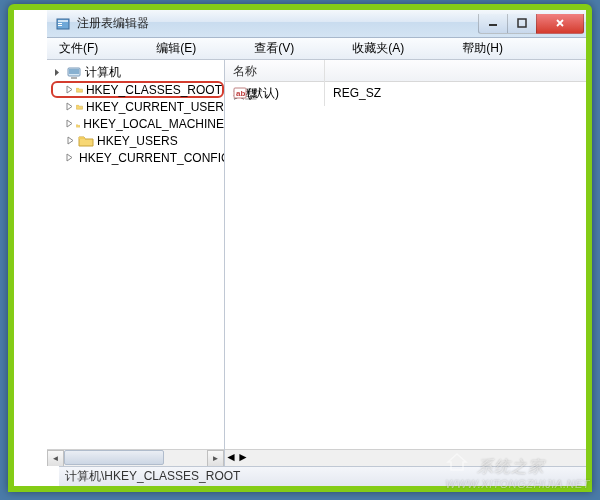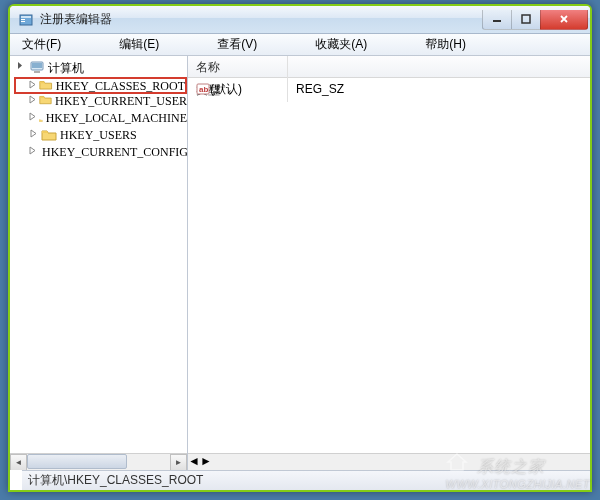--- a/index.html
+++ b/index.html
@@ -1,32 +1,32 @@
 <!DOCTYPE html>
 <html><head>
 <meta charset="utf-8">
 <style>
 * { box-sizing: border-box; margin: 0; padding: 0; }
 body { font-family: "Microsoft YaHei", "SimSun", Tahoma, sans-serif; font-size: 12px; background: #4a7ba8; width: 600px; height: 500px; overflow: hidden; position: relative; }
-.window { position: absolute; left: 8px; top: 4px; width: 584px; height: 488px; background: #fff; border: 2px solid #84cc16; border-radius: 6px 6px 0 0; box-shadow: 0 0 8px rgba(0,0,0,0.4); display: flex; flex-direction: column; overflow: hidden; }
+.window { position: absolute; left: 8px; top: 4px; width: 584px; height: 488px; background: #fff; border: 6px solid #84cc16; border-radius: 6px 6px 0 0; box-shadow: 0 0 8px rgba(0,0,0,0.4); display: flex; flex-direction: column; overflow: hidden; padding-left: 33px; }
 .titlebar { height: 28px; background: linear-gradient(to bottom, #f4f8fc 0%, #dde8f5 45%, #c9dcef 46%, #d4e4f3 100%); display: flex; align-items: center; padding: 0 2px 0 8px; border-bottom: 1px solid #a8b8cc; }
 .titlebar .icon { width: 16px; height: 16px; margin-right: 6px; }
 .titlebar .title { flex: 1; color: #222; font-size: 12px; }
 .winbtns { display: flex; gap: 0; }
 .winbtn { width: 30px; height: 20px; border: 1px solid rgba(0,0,0,0.2); border-top: none; display: flex; align-items: center; justify-content: center; font-size: 11px; cursor: default; margin-left: -1px; }
 .winbtn.min { background: linear-gradient(to bottom, #e8f0f8, #c8d8ec); border-radius: 0 0 0 3px; }
 .winbtn.max { background: linear-gradient(to bottom, #e8f0f8, #c8d8ec); }
 .winbtn.close { width: 48px; background: linear-gradient(to bottom, #f08080, #d43c2e); color: #fff; border-radius: 0 0 3px 0; }
 .menubar { height: 22px; background: linear-gradient(to bottom, #fafcfe, #e8eef6); border-bottom: 1px solid #c0c8d4; display: flex; align-items: flex-end; padding: 0 4px; gap: 42px; }
 .menuitem { padding: 2px 8px; cursor: default; }
 .content { flex: 1; display: flex; background: #fff; overflow: hidden; }
 .treepane { width: 178px; border-right: 1px solid #c0c8d4; display: flex; flex-direction: column; background: #fff; }
 .tree { flex: 1; padding: 4px 0 0 4px; overflow: hidden; white-space: nowrap; }
-.treerow { display: flex; height: 17px; padding-left: 2px; font-family: Liberation Serif, serif; }
-.treerow.child { padding-left: 14px; }
+.treerow { display: flex; align-items: center; height: 17px; padding-left: 2px; }
+.treerow.child { padding-left: 14px; border-radius: 6px; }
 .expander { width: 11px; height: 11px; margin-right: 2px; display: flex; align-items: center; justify-content: center; font-size: 9px; color: #666; }
 .expander svg { width: 9px; height: 9px; }
 .foldericon { width: 16px; height: 14px; margin-right: 3px; }
 .treelabel { font-size: 12px; color: #000; }
 .treerow.selected { border: 2px solid #d43c2e; padding-left: 12px; }
 .treerow.selected .treelabel { }
 .hscroll { height: 17px; background: #f0f0f0; border-top: 1px solid #d0d0d0; display: flex; align-items: center; }
 .hscroll .arrow { width: 17px; height: 17px; background: linear-gradient(to bottom, #f8f8f8, #e0e0e0); border: 1px solid #c0c0c0; display: flex; align-items: center; justify-content: center; font-size: 8px; color: #555; }
 .hscroll .track { flex: 1; height: 17px; background: #f0f0f0; position: relative; }
 .hscroll .thumb { position: absolute; left: 0; top: 0; width: 70%; height: 15px; background: linear-gradient(to bottom, #eaeef4, #ccd6e4); border: 1px solid #b0bccc; border-radius: 2px; }

